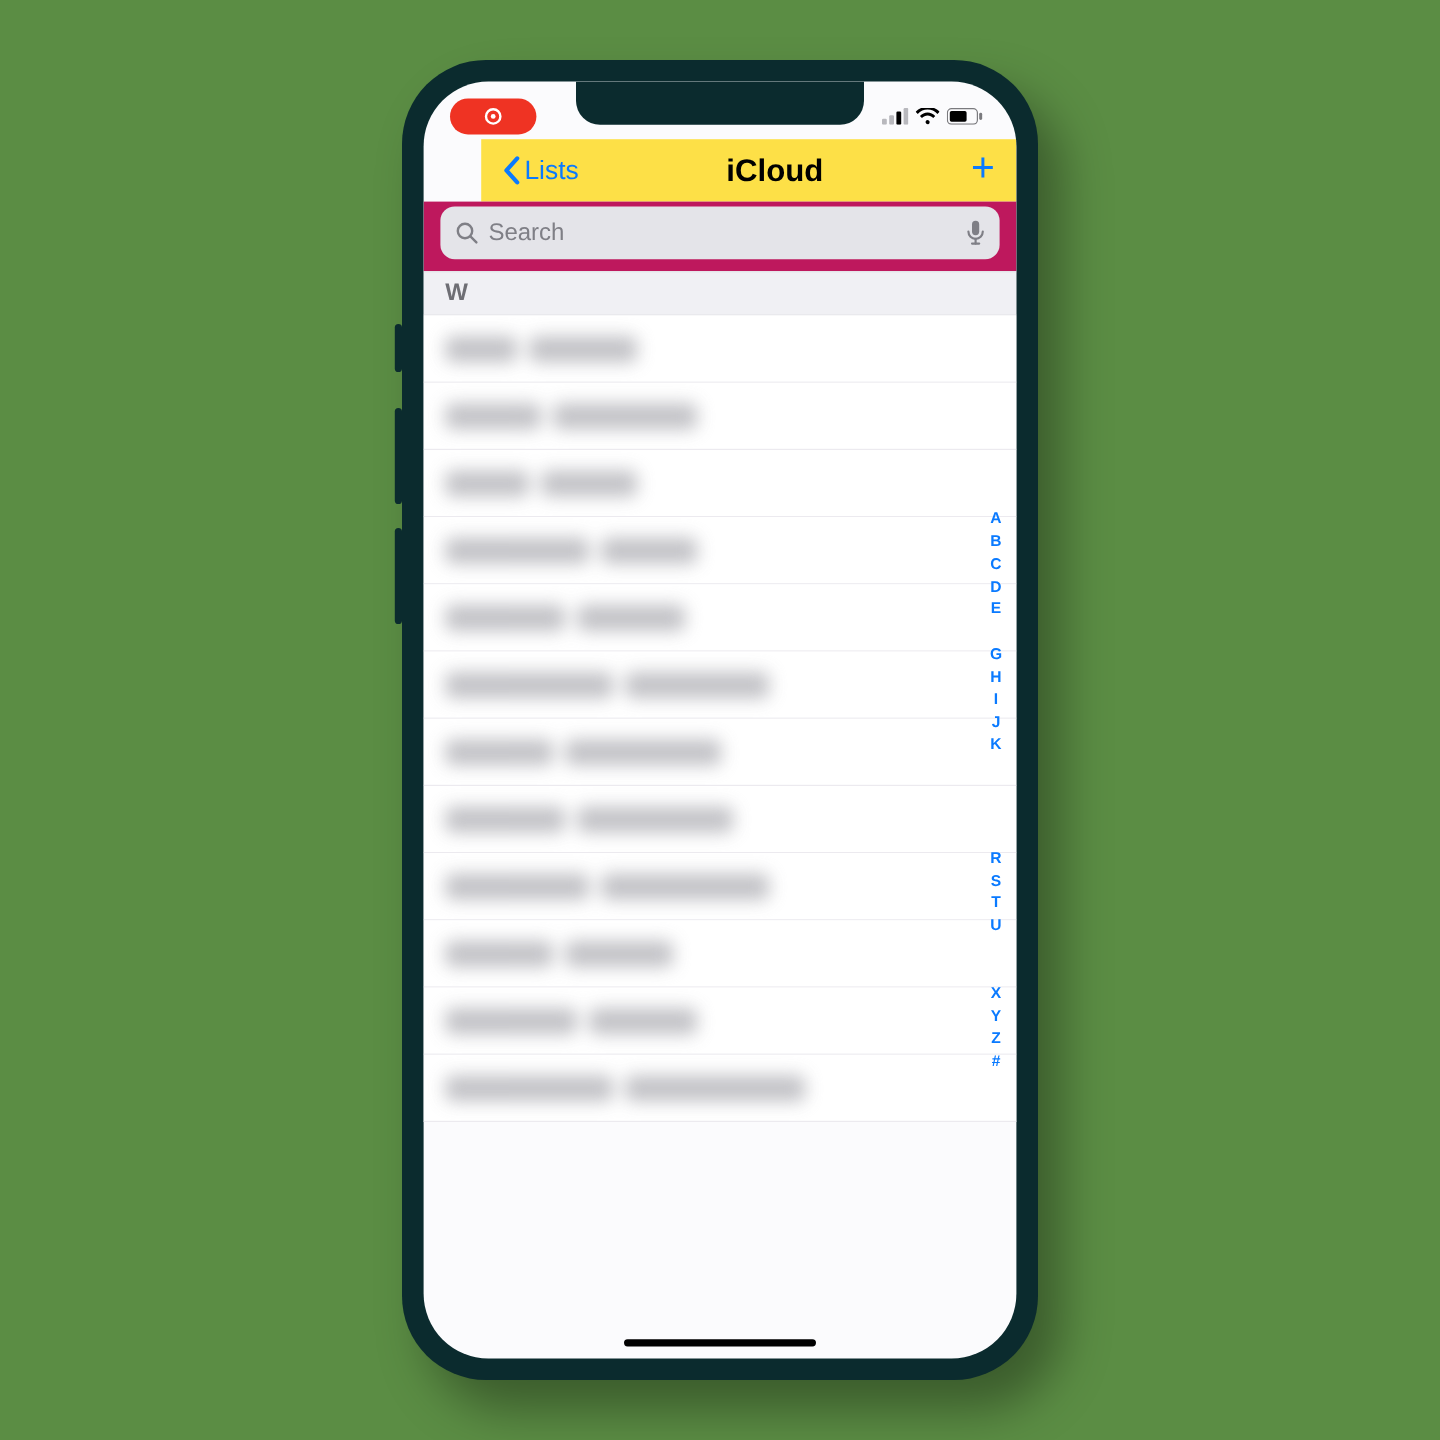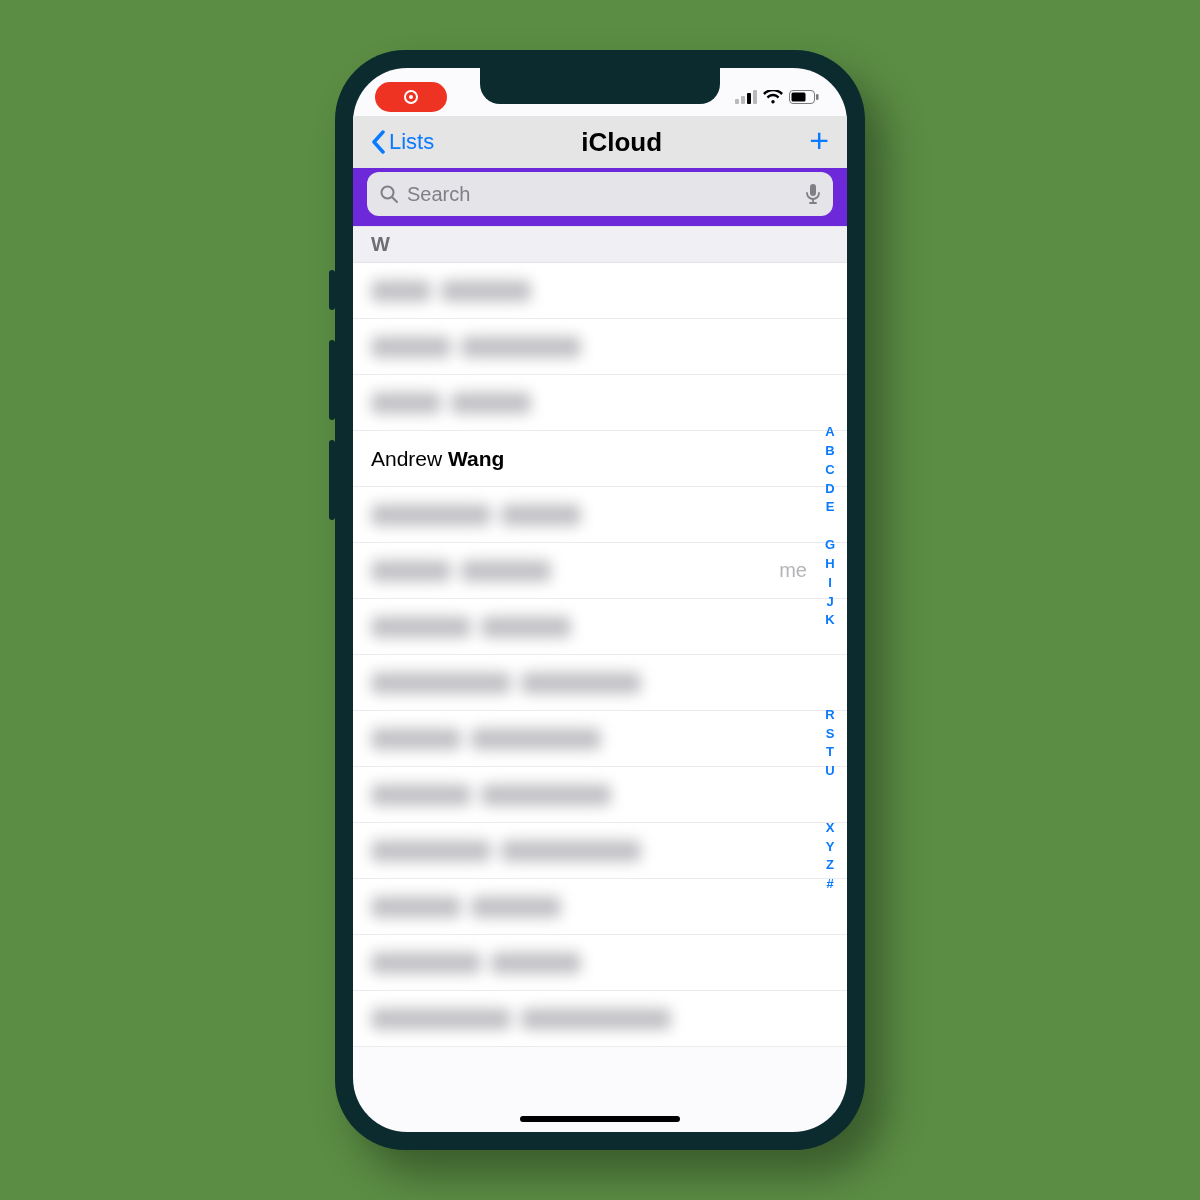--- a/index.html
+++ b/index.html
@@ -77,28 +77,29 @@
     content:""; position:absolute; inset:3px; background:#fff; border-radius:50%;
   }
   .status-right { display:flex; gap:6px; align-items:center; margin-top:10px;}
   .status-right svg { display:block; }
 
   
   .nav {
     height: 52px;
     display:flex; align-items:center; justify-content:space-between;
     padding: 0 18px;
-    background:#e5e5e5;
+    background:#fde047;
+    margin-left:48px;
   }
   .nav-left { display:flex; align-items:center; gap:2px; color:#0a7aff; font-size:22px;}
   .nav-title { font-size:26px; font-weight:600; color:#000; }
   .nav-add { color:#0a7aff; font-size:34px; font-weight:300; line-height:1; padding-bottom:4px;}
 
   
-  .search-wrap { padding: 4px 14px 10px; background:#6d28d9;}
+  .search-wrap { padding: 4px 14px 10px; background:#be185d;}
   .search {
     background:#e4e4e9;
     border-radius:12px;
     height:44px;
     display:flex; align-items:center;
     padding: 0 12px;
     gap:8px;
   }
   .search .ph { color:#7f7f86; font-size:20px; flex:1;}
   .search svg { flex-shrink:0; }
@@ -237,34 +238,24 @@
             <div class="blur-seg" style="width: 120px;"></div>
           </div>
         </div>
         <div class="row">
           <div class="blur-line">
             <div class="blur-seg" style="width: 70px;"></div>
             <div class="blur-seg" style="width: 80px;"></div>
           </div>
         </div>
         <div class="row">
-          <span class="contact-name">Andrew <span class="last">Wang</span></span>
-        </div>
-        <div class="row">
           <div class="blur-line">
             <div class="blur-seg" style="width: 120px;"></div>
             <div class="blur-seg" style="width: 80px;"></div>
           </div>
-        </div>
-        <div class="row">
-          <div class="blur-line">
-            <div class="blur-seg" style="width: 80px;"></div>
-            <div class="blur-seg" style="width: 90px;"></div>
-          </div>
-          <span class="me-tag">me</span>
         </div>
         <div class="row">
           <div class="blur-line">
             <div class="blur-seg" style="width: 100px;"></div>
             <div class="blur-seg" style="width: 90px;"></div>
           </div>
         </div>
         <div class="row">
           <div class="blur-line">
             <div class="blur-seg" style="width: 140px;"></div>

